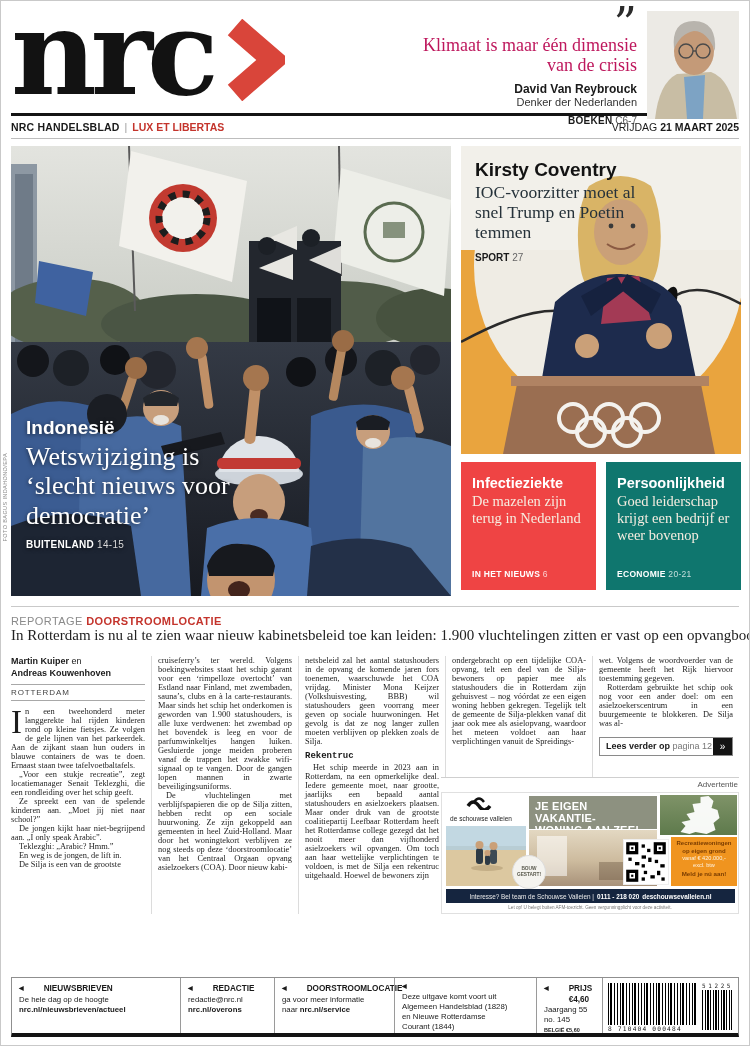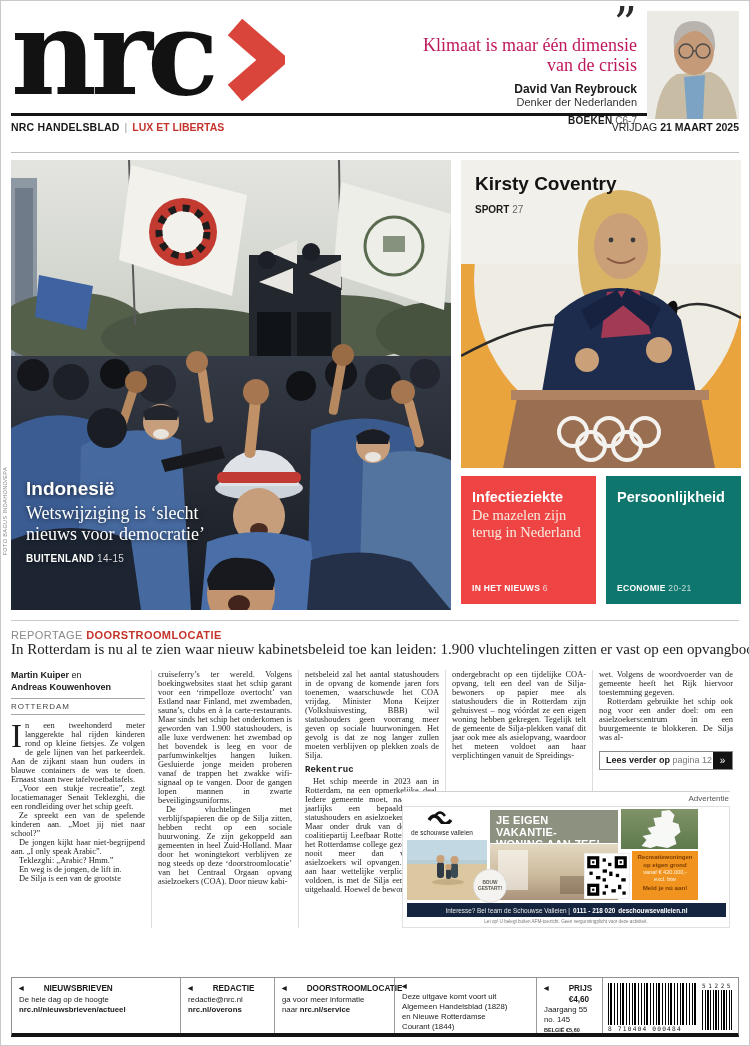--- a/index.html
+++ b/index.html
@@ -18,33 +18,33 @@
   .mast-quote { text-align:right; padding-top:0; }
   .quote-icon { font-family:"DejaVu Serif", serif; font-size:46px; line-height:26px; height:24px; color:#2b2b2b; }
   .quote-text { font-family:"Liberation Serif", serif; font-size:18px; line-height:1.12; color:#be185d; width:220px; }
   .quote-author { font-size:12px; font-weight:bold; margin-top:7px; }
   .quote-desc { font-size:11px; color:#333; }
   .quote-section { font-size:10px; margin-top:7px; }
   .quote-section b { letter-spacing:.3px; }
   .quote-section span { color:#555; }
   .author-photo { width:92px; height:108px; overflow:hidden; }
   .mast-rule { border-top:3px solid #141414; margin:0 10px; }
-  .dateline-row { display:flex; justify-content:space-between; margin:0 10px; padding:5px 0 19px; border-bottom:1px solid #bdbdbd; font-size:10.5px; }
+  .dateline-row { display:flex; justify-content:space-between; margin:0 10px; padding:5px 0 5px; border-bottom:1px solid #bdbdbd; font-size:10.5px; }
   .paper-name b { letter-spacing:.2px; }
   .paper-name .sep { color:#9a9a9a; margin:0 5px; }
   .paper-name .motto { color:#c4342c; font-weight:bold; }
   
   .top-grid { display:flex; gap:10px; margin:7px 10px 0; height:450px; }
   .lead-photo { position:relative; width:440px; height:450px; margin:0; flex:none; }
   .lead-photo svg { display:block; }
   .photo-credit { position:absolute; left:-9px; bottom:55px; font-size:5.5px; color:#8a8a8a; letter-spacing:.4px;
                   writing-mode:vertical-rl; transform:rotate(180deg); }
   .photo-overlay { position:absolute; left:15px; bottom:46px; color:#fff; text-shadow:0 1px 4px rgba(0,0,0,.6); }
   .ov-kicker { font-size:19px; font-weight:bold; }
-  .ov-title { font-family:"Liberation Serif", serif; font-size:18px; line-height:1.13; width:205px; margin-top:3px; }
+  .ov-title { font-family:"Liberation Serif", serif; font-size:26px; line-height:1.13; width:205px; margin-top:3px; }
   .ov-section { font-size:10px; font-weight:bold; margin-top:9px; letter-spacing:.3px; }
   .ov-section span { font-weight:normal; color:#d9d9d9; }
   .right-col { width:308px; display:flex; flex-direction:column; flex:none; }
   .side-card { position:relative; height:308px; }
   .side-card svg { display:block; }
   .side-text { position:absolute; top:13px; left:14px; }
   .side-kicker { font-size:19px; font-weight:bold; color:#131313; }
   .side-title { font-family:"Liberation Serif", serif; font-size:17.5px; line-height:1.14; width:170px; color:#26323a; margin-top:2px; }
   .side-section { font-size:10px; font-weight:bold; margin-top:9px; }
   .side-section span { font-weight:normal; color:#666; }
@@ -77,21 +77,21 @@
                  text-align:justify; text-indent:8px; color:#1d1d1d; }
   .col-paras p:first-child { text-indent:0; }
   .dropcap { float:left; font-size:33px; line-height:26px; padding:2px 3px 0 0; font-family:"Liberation Serif", serif; }
   .sub-h { font-size:9px; font-weight:bold; margin:5px 0 2px;font-family:Liberation Mono, monospace; }
   .readmore { display:flex; justify-content:space-between; align-items:center; border:1px solid #8a8a8a;
               margin-top:9px; height:19px; padding-left:6px; font-size:9px; cursor:pointer; }
   .readmore .gray { color:#777; }
   .readmore-arrow { background:#131313; color:#fff; width:19px; height:17px; display:flex; align-items:center;
                     justify-content:center; font-size:10px; flex:none; }
   
-  .ad-wrap { position:absolute; right:9px; bottom:0; width:328px; background:#fff; }
+  .ad-wrap { position:absolute; right:0; bottom:0; width:298px; background:#fff; }
   .ad-label { text-align:right; font-size:8px; color:#555; border-top:1px solid #cfcfcf; padding:2px 1px 3px; }
   .ad-box { position:relative; height:122px; border:1px solid #e0e0e0; background:#fff; }
   .ad-logo { position:absolute; left:3px; top:3px; width:72px; text-align:center; }
   .ad-brand { font-size:6.5px; color:#222; margin-top:1px; }
   .ad-beach { position:absolute; left:4px; top:33px; width:80px; height:60px; }
   .ad-badge { position:absolute; left:70px; top:62px; width:34px; height:34px; border-radius:50%; background:#f4f3ef;
               border:1px solid #ddd; color:#5a5a4e; font-size:4.8px; font-weight:bold; display:flex; align-items:center;
               justify-content:center; text-align:center; line-height:1.2; z-index:3; }
   .ad-head { position:absolute; left:87px; top:3px; width:128px; height:33px; background:#8d9180; color:#fff;
              font-weight:bold; font-size:11px; line-height:1.1; padding:4px 6px; letter-spacing:.2px; }
@@ -294,37 +294,39 @@
           <g stroke="#f4f2ee" stroke-width="4" fill="none">
             <circle cx="112" cy="272" r="14"></circle>
               <circle cx="148" cy="272" r="14"></circle>
               <circle cx="184" cy="272" r="14"></circle>
             <circle cx="130" cy="286" r="14"></circle>
               <circle cx="166" cy="286" r="14"></circle>
           </g>
         </svg>
         <div class="side-text">
           <div class="side-kicker">Kirsty Coventry</div>
+          <div class="side-title">IOC-voorzitter moet al snel Trump en Poetin temmen</div>
           <div class="side-section">
             <b>SPORT</b>
             <span>27</span>
           </div>
         </div>
       </div>
       <div class="promo-row">
         <div class="promo-box orange">
           <div class="promo-kicker">Infectieziekte</div>
           <div class="promo-title">De mazelen zijn terug in Nederland</div>
           <div class="promo-section">
             <b>IN HET NIEUWS</b>
             <span>6</span>
           </div>
         </div>
         <div class="promo-box navy">
           <div class="promo-kicker">Persoonlijkheid</div>
+          <div class="promo-title">Goed leiderschap krijgt een bedrijf er weer bovenop</div>
           <div class="promo-section">
             <b>ECONOMIE</b>
             <span>20-21</span>
           </div>
         </div>
       </div>
     </aside>
   </div>
 
   <div class="section-rule"></div>

